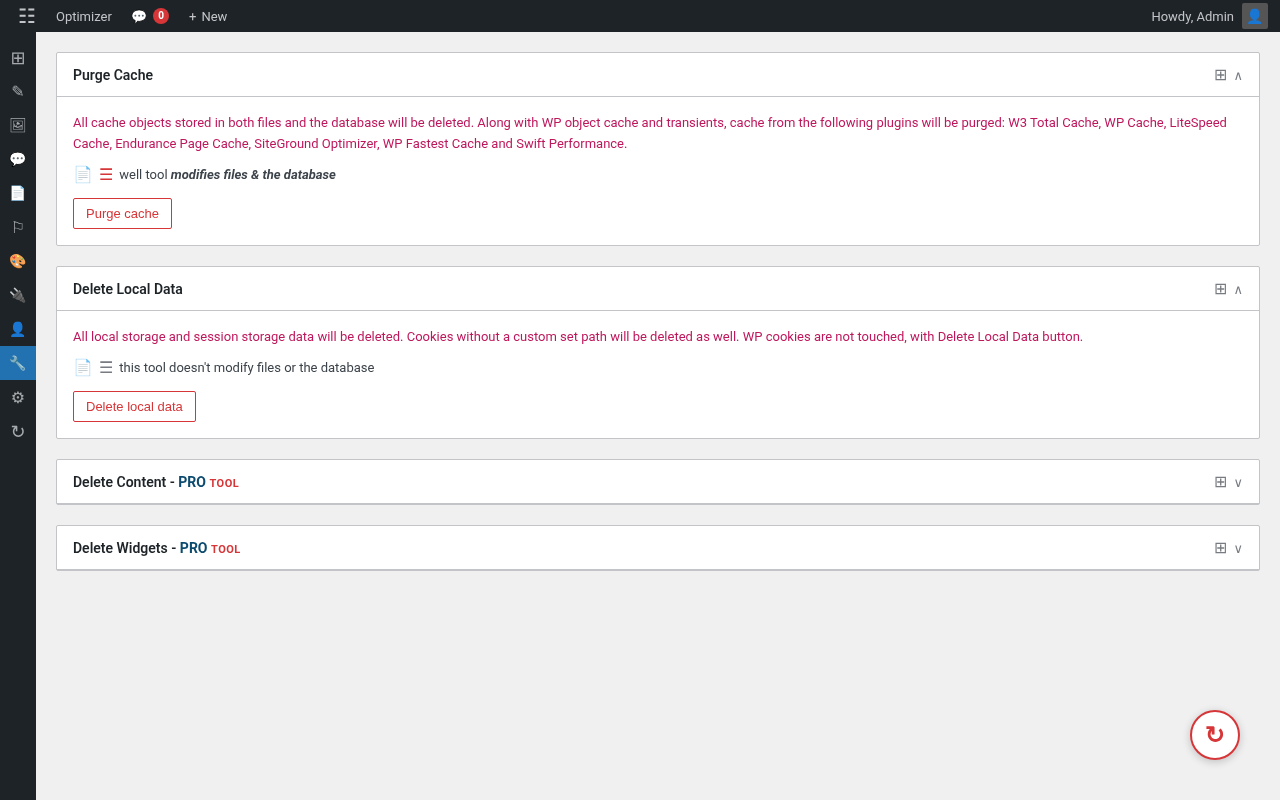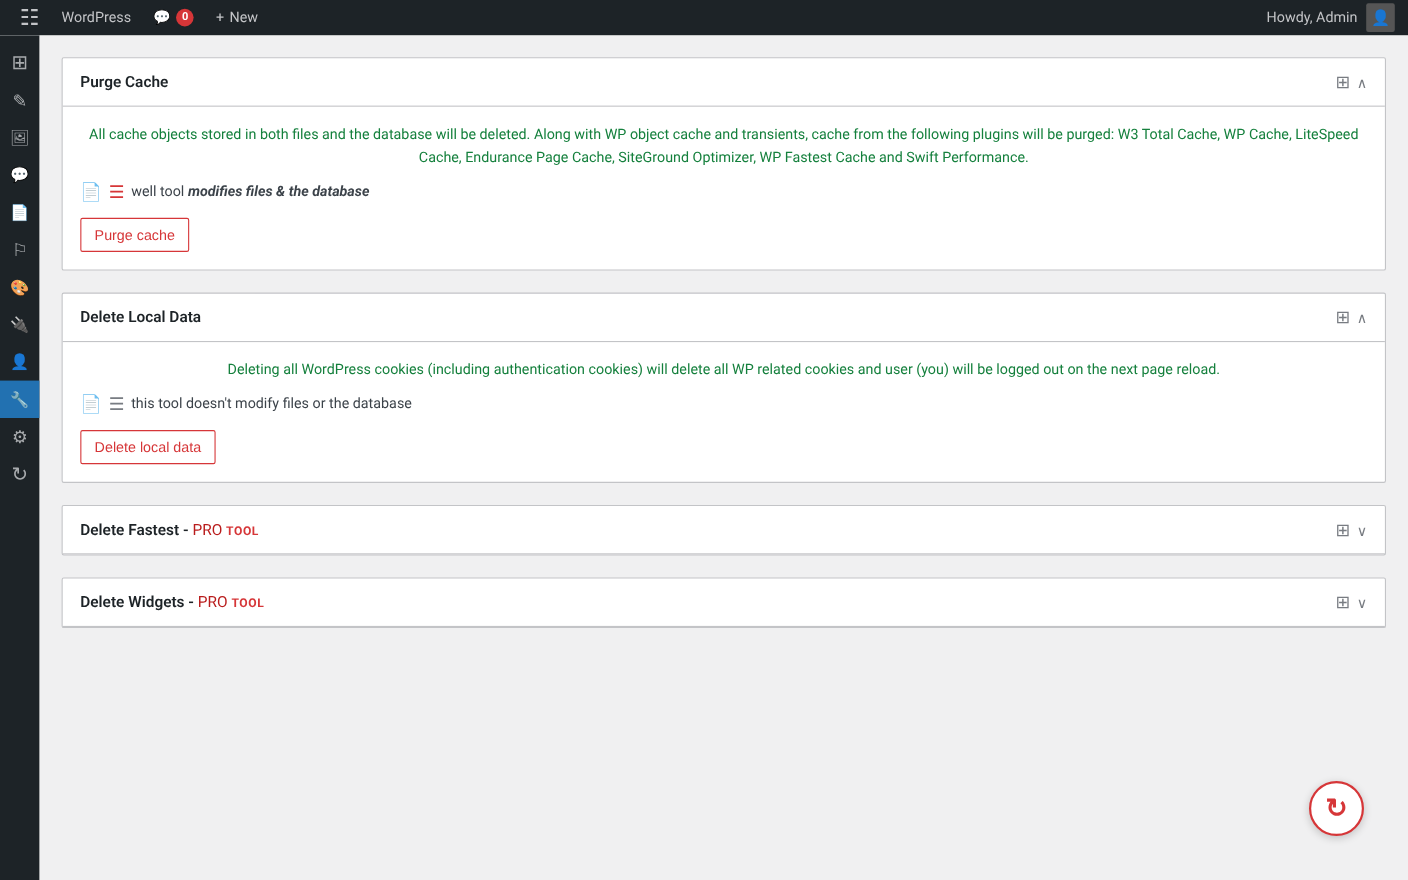--- a/index.html
+++ b/index.html
@@ -107,22 +107,22 @@
       justify-content: space-between;
       padding: 12px 16px;
       border-bottom: 1px solid #c3c4c7;
     }
     .tool-card-header h2 {
       font-size: 14px;
       font-weight: 600;
       color: #1d2327;
     }
     .tool-card-header h2 .pro-label {
-      color: #b91c1c;
-      font-weight: 400;
+      color: #0c4a6e;
+      font-weight: 700;
     }
     .tool-card-header h2 .tool-label {
       color: #d63638;
       font-weight: 700;
       font-size: 11px;
       text-transform: uppercase;
       letter-spacing: 0.5px;
     }
     .header-icons {
       display: flex;
@@ -132,25 +132,24 @@
       font-size: 16px;
     }
     .header-icons span {
       cursor: pointer;
     }
 
     .tool-card-body {
       padding: 16px;
     }
     .tool-card-body p {
-      color: #15803d;
+      color: #be185d;
       font-size: 13px;
       line-height: 1.6;
       margin-bottom: 8px;
-      text-align: center;
     }
     .tool-meta {
       display: flex;
       align-items: center;
       gap: 6px;
       margin: 10px 0 14px 0;
       font-size: 13px;
       color: #3c434a;
     }
     .tool-meta .icon-file, .tool-meta .icon-db {
@@ -226,21 +225,21 @@
     }
   </style>
 </head>
 <body>
 
 <div id="wpadminbar">
   <div class="adminbar-item">
     <span class="wp-logo">☷</span>
   </div>
   <div class="adminbar-item">
-    <span>WordPress</span>
+    <span>Optimizer</span>
   </div>
   <div class="adminbar-item">
     <span>💬</span>
     <span class="notif-badge">0</span>
   </div>
   <div class="adminbar-item">
     <span>+</span>
     <span>New</span>
   </div>
   <div class="adminbar-right">
@@ -323,36 +322,36 @@
       <div class="tool-card-header">
         <h2>
           <span>Delete Local Data</span>
         </h2>
         <div class="header-icons">
           <span class="grid-icon" title="Grid view"></span>
           <span class="chevron-up" title="Collapse"></span>
         </div>
       </div>
       <div class="tool-card-body">
-        <p>Deleting all WordPress cookies (including authentication cookies) will delete all WP related cookies and user (you) will be logged out on the next page reload.</p>
+        <p>All local storage and session storage data will be deleted. Cookies without a custom set path will be deleted as well. WP cookies are not touched, with Delete Local Data button.</p>
         <div class="tool-meta">
           <span class="icon-file" style="color:#787c82;">📄</span>
           <span class="icon-db" style="color:#787c82;">☰</span>
           <span>this tool doesn't modify files or the database</span>
         </div>
         <div class="tool-actions">
           <button class="btn-outline">Delete local data</button>
         </div>
       </div>
     </div>
 
     <div class="tool-card tool-card-collapsed">
       <div class="tool-card-header">
         <h2>
-          <span>Delete Fastest</span>
+          <span>Delete Content</span>
           <span> - </span>
           <span class="pro-label">PRO</span>
           <span> </span>
           <span class="tool-label">TOOL</span>
         </h2>
         <div class="header-icons">
           <span class="grid-icon" title="Grid view"></span>
           <span class="chevron-down" title="Expand"></span>
         </div>
       </div>

